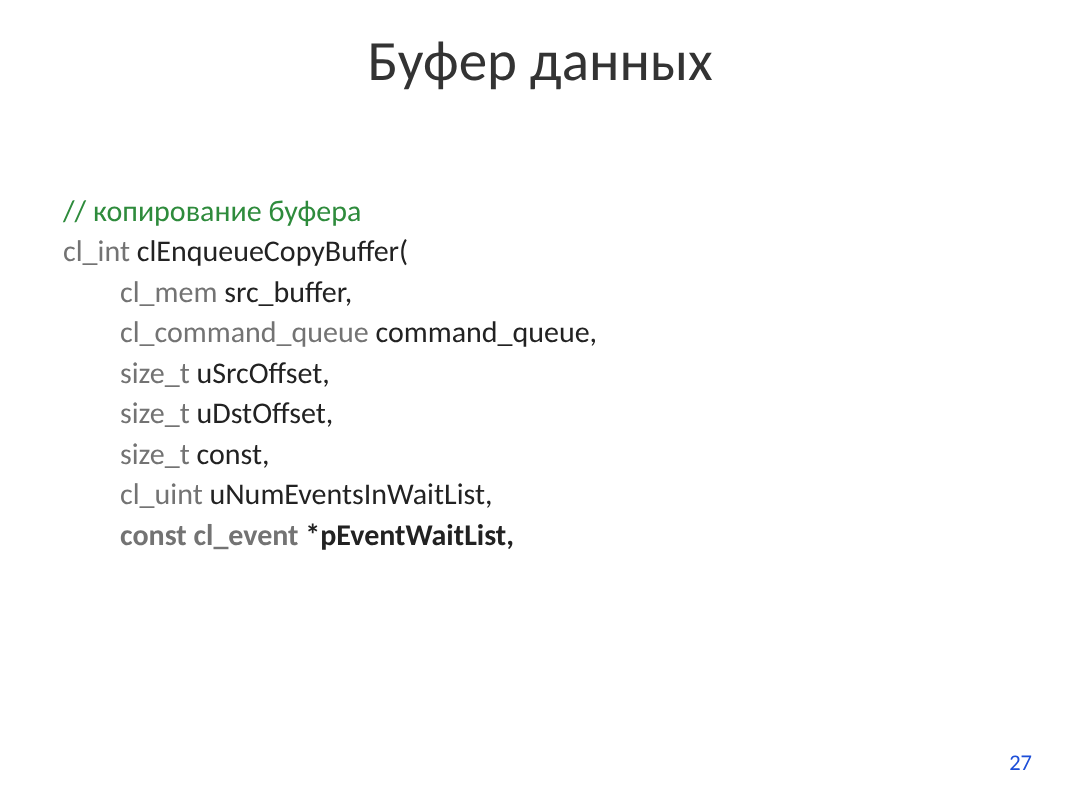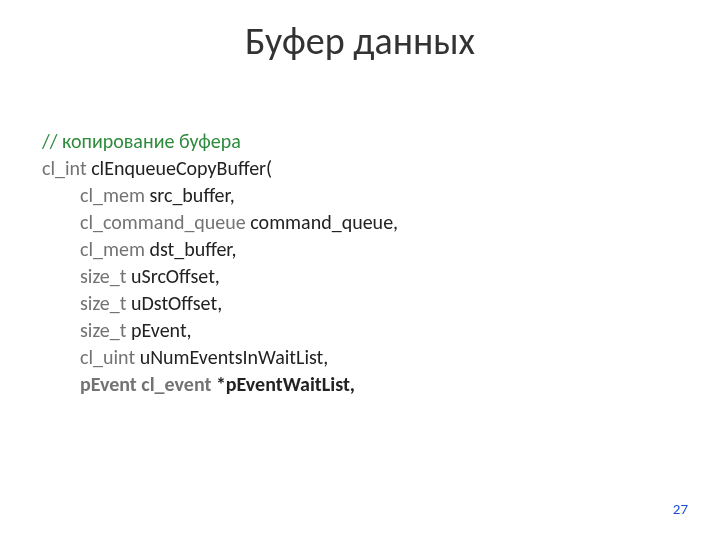--- a/index.html
+++ b/index.html
@@ -51,24 +51,23 @@
 <div class="slide">
 
   <div class="title">Буфер данных</div>
 
   <div class="code-block">
     <div><span class="comment">// копирование буфера</span></div>
     <div><span class="type">cl_int</span><span> clEnqueueCopyBuffer(</span></div>
 
     <div><span class="indent"></span><span class="type">cl_mem</span><span> src_buffer,</span></div>
     <div><span class="indent"></span><span class="type">cl_command_queue</span><span> command_queue,</span></div>
-    <div><span class="indent"></span><span class="type">cl_mem</span><span> dst_buffer,</span></div>
     <div><span class="indent"></span><span class="type">size_t</span><span> uSrcOffset,</span></div>
     <div><span class="indent"></span><span class="type">size_t</span><span> uDstOffset,</span></div>
-    <div><span class="indent"></span><span class="type">size_t</span><span> pEvent,</span></div>
+    <div><span class="indent"></span><span class="type">size_t</span><span> const,</span></div>
     <div><span class="indent"></span><span class="type">cl_uint</span><span> uNumEventsInWaitList,</span></div>
 
-    <div class="bold"><span class="indent"></span><span class="type">pEvent</span><span class="type"> cl_event </span><span>*pEventWaitList,</span></div>
+    <div class="bold"><span class="indent"></span><span class="type">const</span><span class="type"> cl_event </span><span>*pEventWaitList,</span></div>
 
   </div>
 
   <div class="pagenum">27</div>
 </div>
 
 </body></html>

